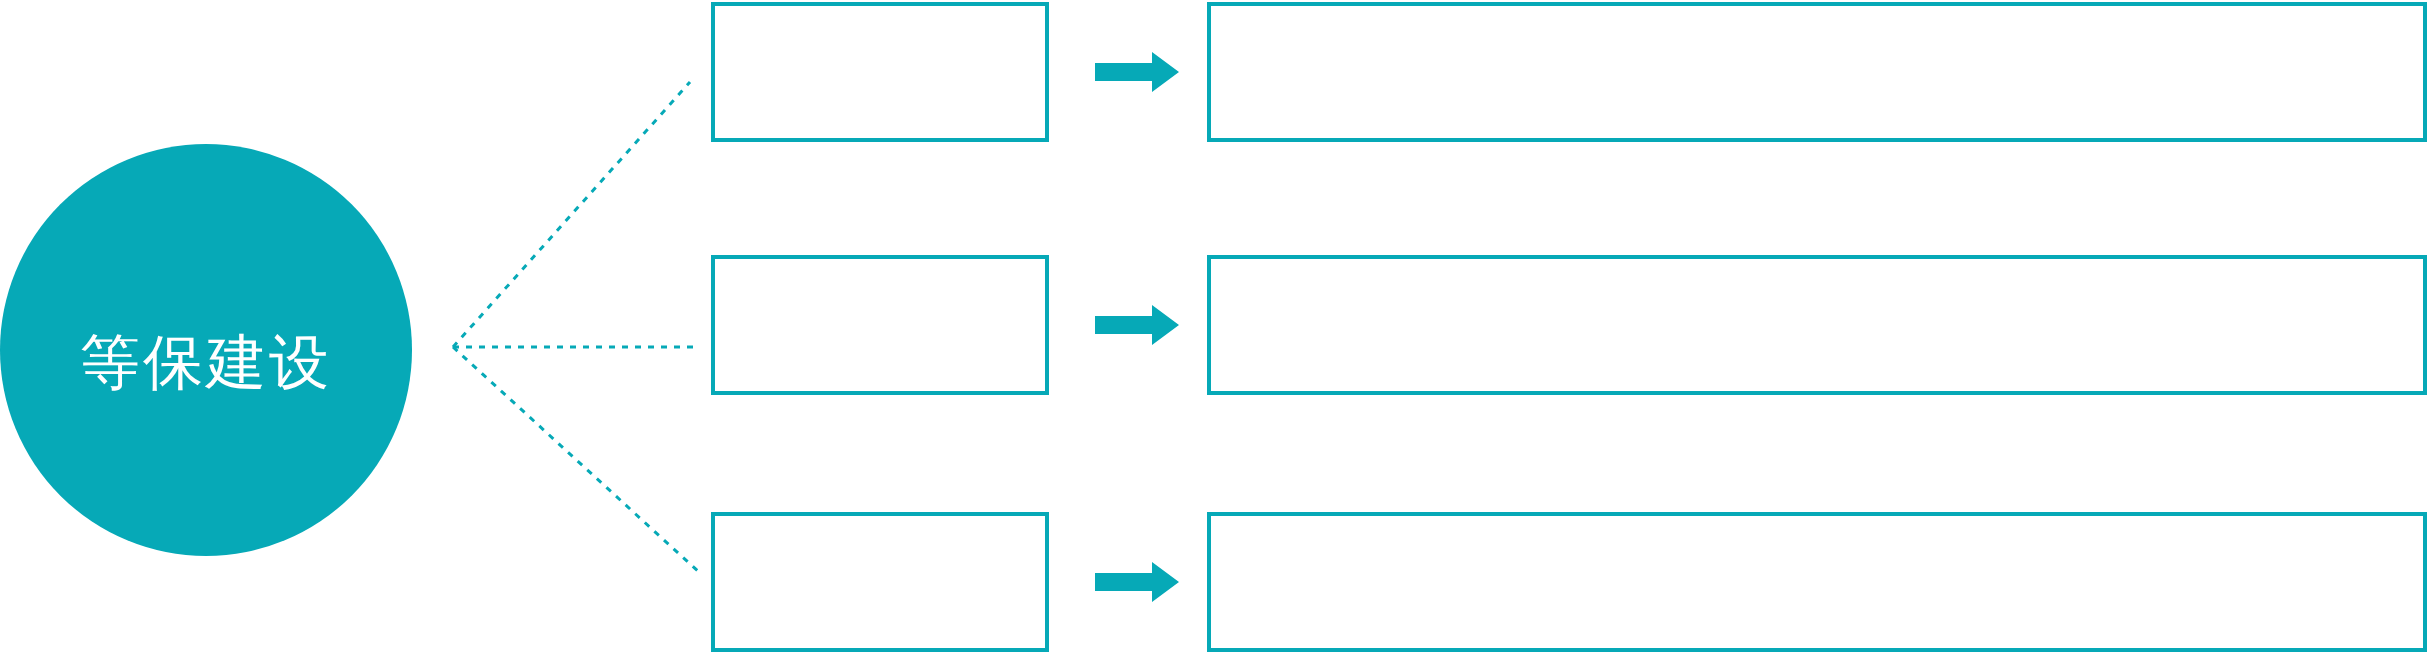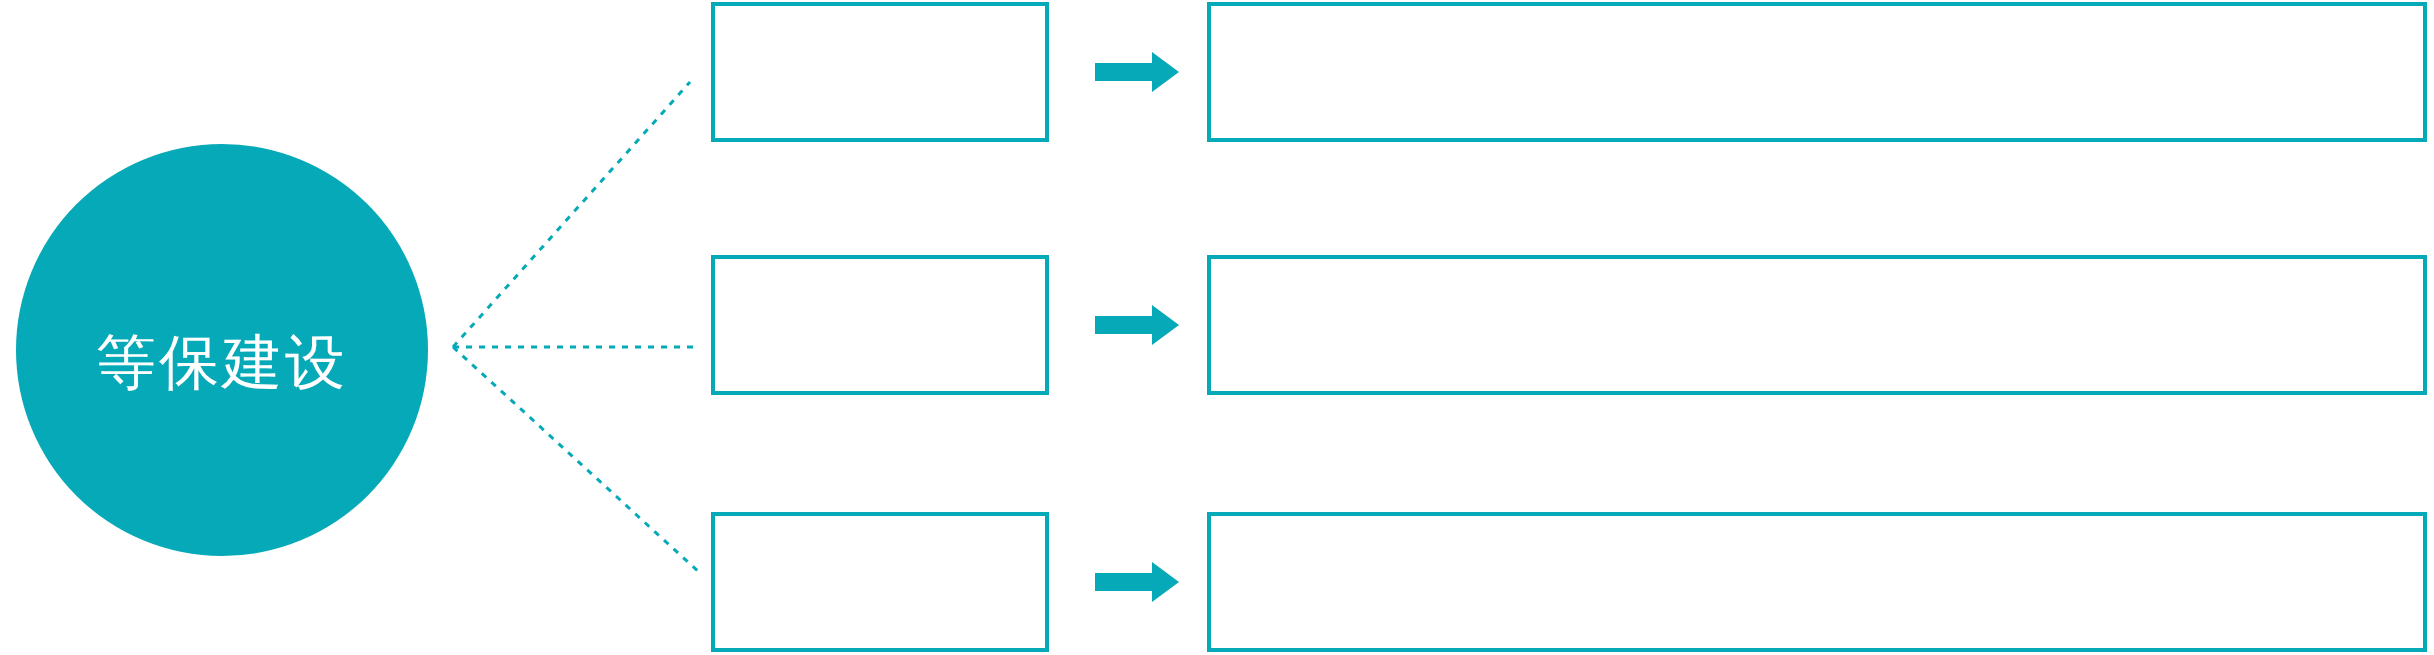--- a/index.html
+++ b/index.html
@@ -16,21 +16,21 @@
     position: relative;
     width: 2434px;
     height: 655px;
     background: var(--bg);
     overflow: hidden;
   }
 
   
   .hub-circle {
     position: absolute;
-    left: 16px;
+    left: 0;
     top: 144px;
     width: 412px;
     height: 412px;
     border-radius: 50%;
     background: var(--circle-fill);
     display: flex;
     flex-direction: column;
     align-items: center;
     justify-content: center;
   }

